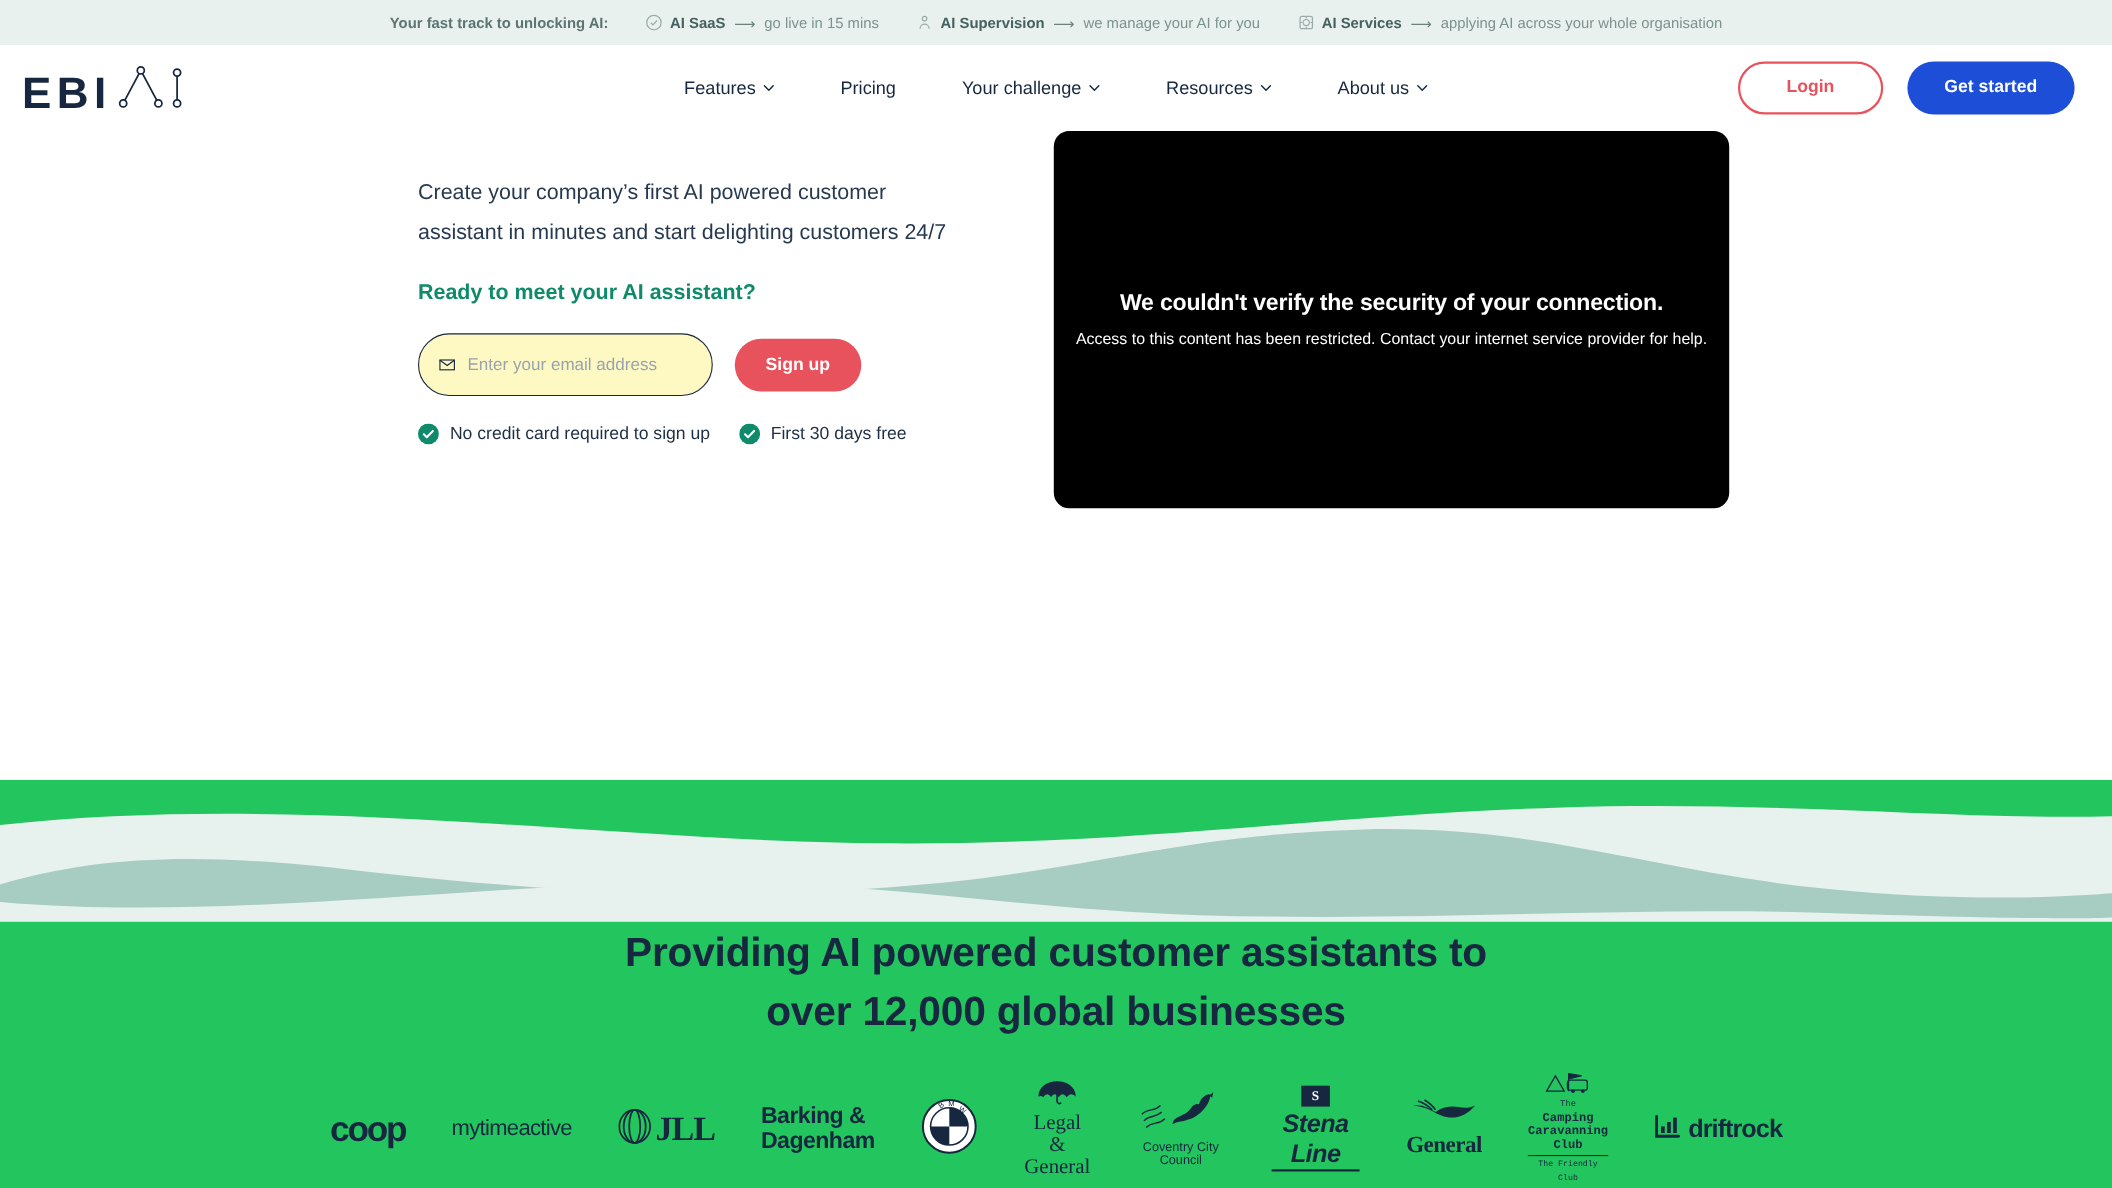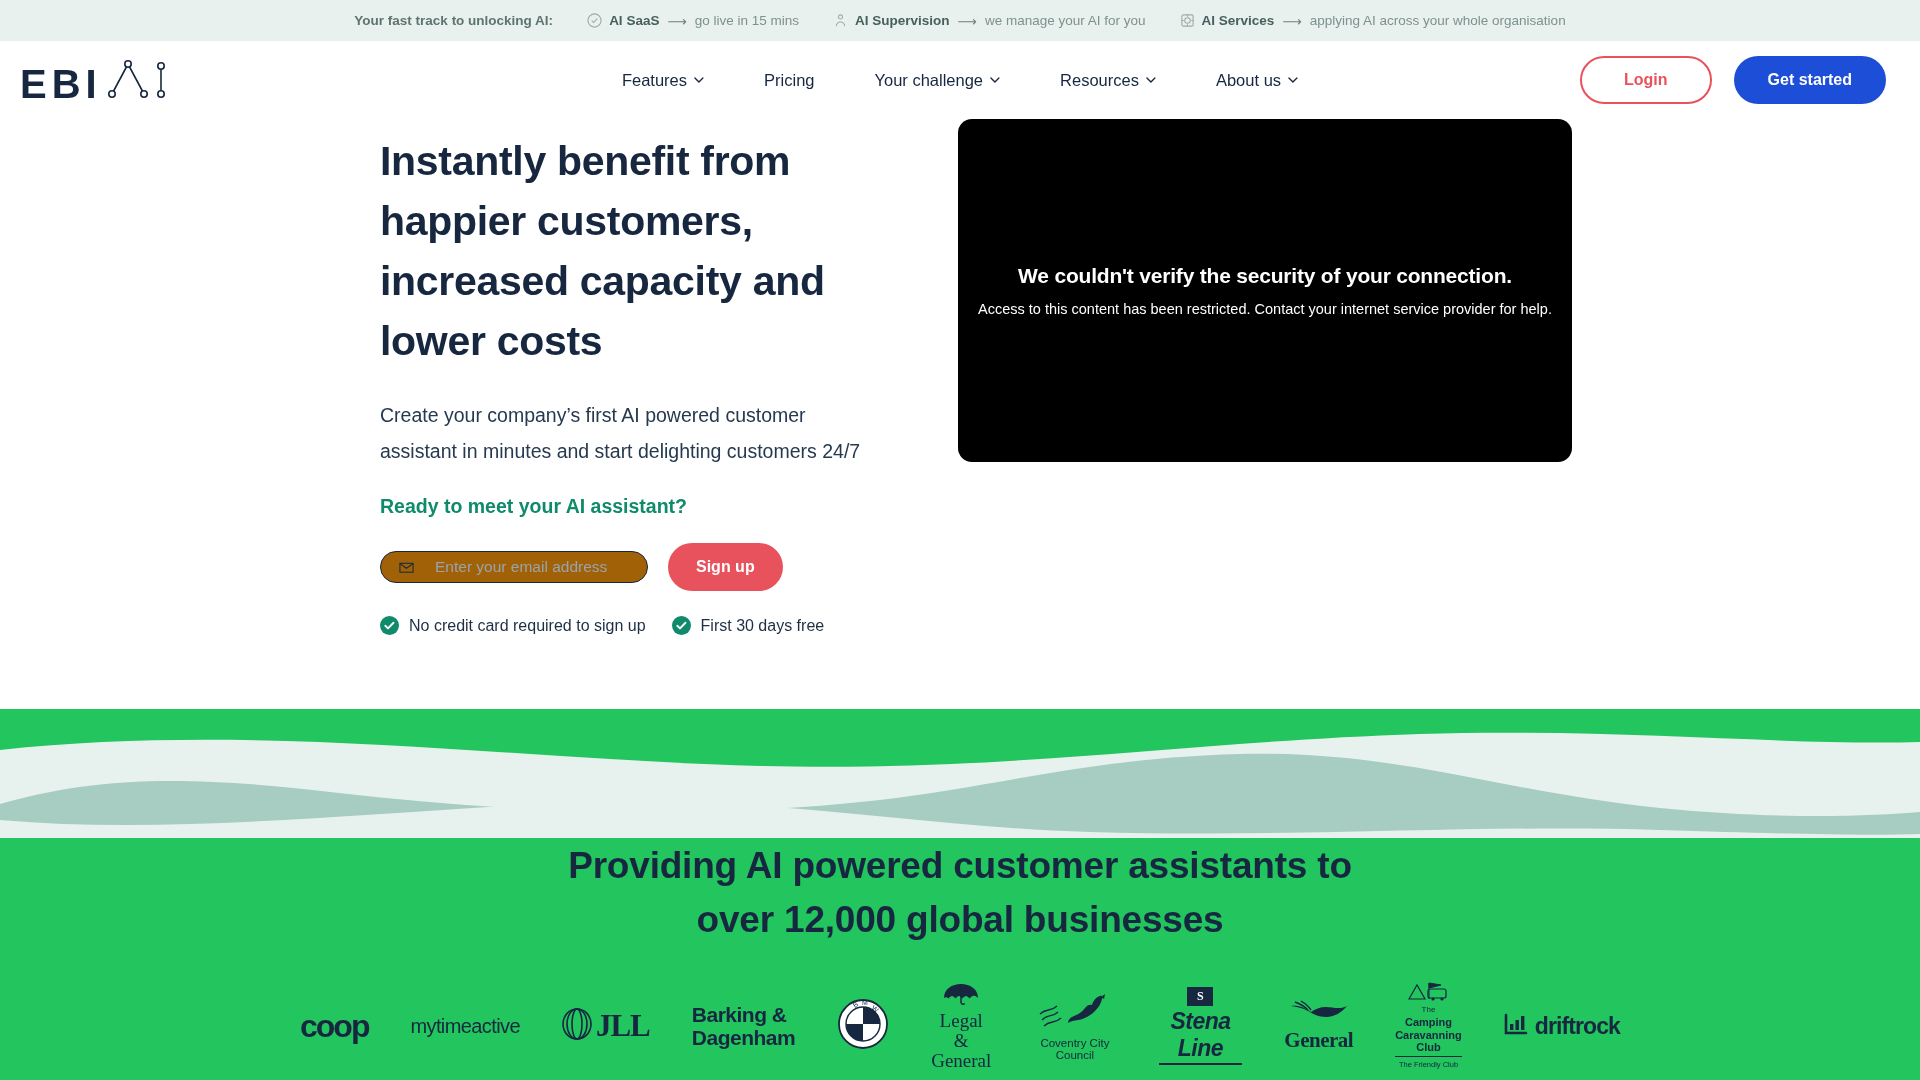--- a/index.html
+++ b/index.html
@@ -102,23 +102,23 @@
     max-width: 490px;
   }
   .ready {
     margin-top: 26px;
     font-size: 19.5px;
     font-weight: 700;
     color: #0f8a6a;
   }
   .signup-row { margin-top: 25px; display: flex; align-items: center; gap: 20px; }
   .email-wrap {
-    width: 268px; height: 32px; border: 1.6px solid #16273f;
+    width: 268px; height: 57px; border: 1.6px solid #16273f;
     border-radius: 999px; display: flex; align-items: center;
-    padding: 0 18px; gap: 21px; background: #a16207;
+    padding: 0 18px; gap: 11px; background: #fef9c3;
   }
   .mail-ico { width: 15px; height: 15px; flex: 0 0 15px; }
   .mail-ico svg { display: block; }
   .email-wrap input {
     border: none; outline: none; font-size: 15.5px; width: 100%;
     font-family: "Liberation Sans", sans-serif; color: #16273f; background: transparent;
   }
   .email-wrap input::placeholder { color: #9aa3ad; }
   .btn-signup {
     background: #e8525c; color: #fff; height: 48px; padding: 0 28px;
@@ -176,21 +176,21 @@
     font-style: italic; font-weight: 700; font-size: 23px; letter-spacing: -0.5px;
     border-bottom: 2.5px solid #16273f; padding-bottom: 1px; margin-top: 2px;
   }
   .cl-stena-box {
     width: 26px; height: 19px; background: #16273f; color: #fff; font-size: 12px;
     font-weight: 700; display: flex; align-items: center; justify-content: center;
     margin: 0 auto 2px; font-family: "Liberation Serif", serif;
   }
   .cl-ab { text-align: center; }
   .cl-ab-txt { font-family: "Liberation Serif", serif; font-size: 21px; font-weight: 700; letter-spacing: -0.5px; }
-  .cl-camp { text-align: center; font-weight: 700; font-size: 11px; line-height: 12.5px; }
+  .cl-camp { text-align: center; font-weight: 700; font-size: 11px; line-height: 12.5px; font-family: Liberation Mono, monospace; }
   .cl-camp .sm { font-weight: 400; font-size: 8px; }
   .cl-camp .tag { font-weight: 400; font-size: 7.5px; border-top: 1px solid #16273f; margin-top: 2px; padding-top: 2px; }
   .cl-drift { display: flex; align-items: center; gap: 7px; }
   .cl-drift-txt { font-size: 23px; font-weight: 700; letter-spacing: -0.9px; }
 </style>
 </head>
 <body>
 
 <div class="topbar">
   <div class="topbar-inner">
@@ -290,21 +290,20 @@
   </nav>
 
   <div class="nav-actions">
     <button class="btn btn-login">Login</button>
     <button class="btn btn-start">Get started</button>
   </div>
 </header>
 
 <section class="hero">
   <div class="hero-left">
-    <h1 class="hero-title">Instantly benefit from happier customers, increased capacity and lower costs</h1>
     <p class="hero-sub">Create your company’s first AI powered customer assistant in minutes and start delighting customers 24/7</p>
     <div class="ready">Ready to meet your AI assistant?</div>
 
     <div class="signup-row">
       <div class="email-wrap">
         <span class="mail-ico">
           <svg width="15" height="15" viewBox="0 0 16 16">
               <rect x="1" y="3.5" width="14" height="9.5" fill="none" stroke="#16273f" stroke-width="1.1"></rect>
               <path d="M1 3.8l7 5 7-5" fill="none" stroke="#16273f" stroke-width="1.1"></path>
             </svg>

